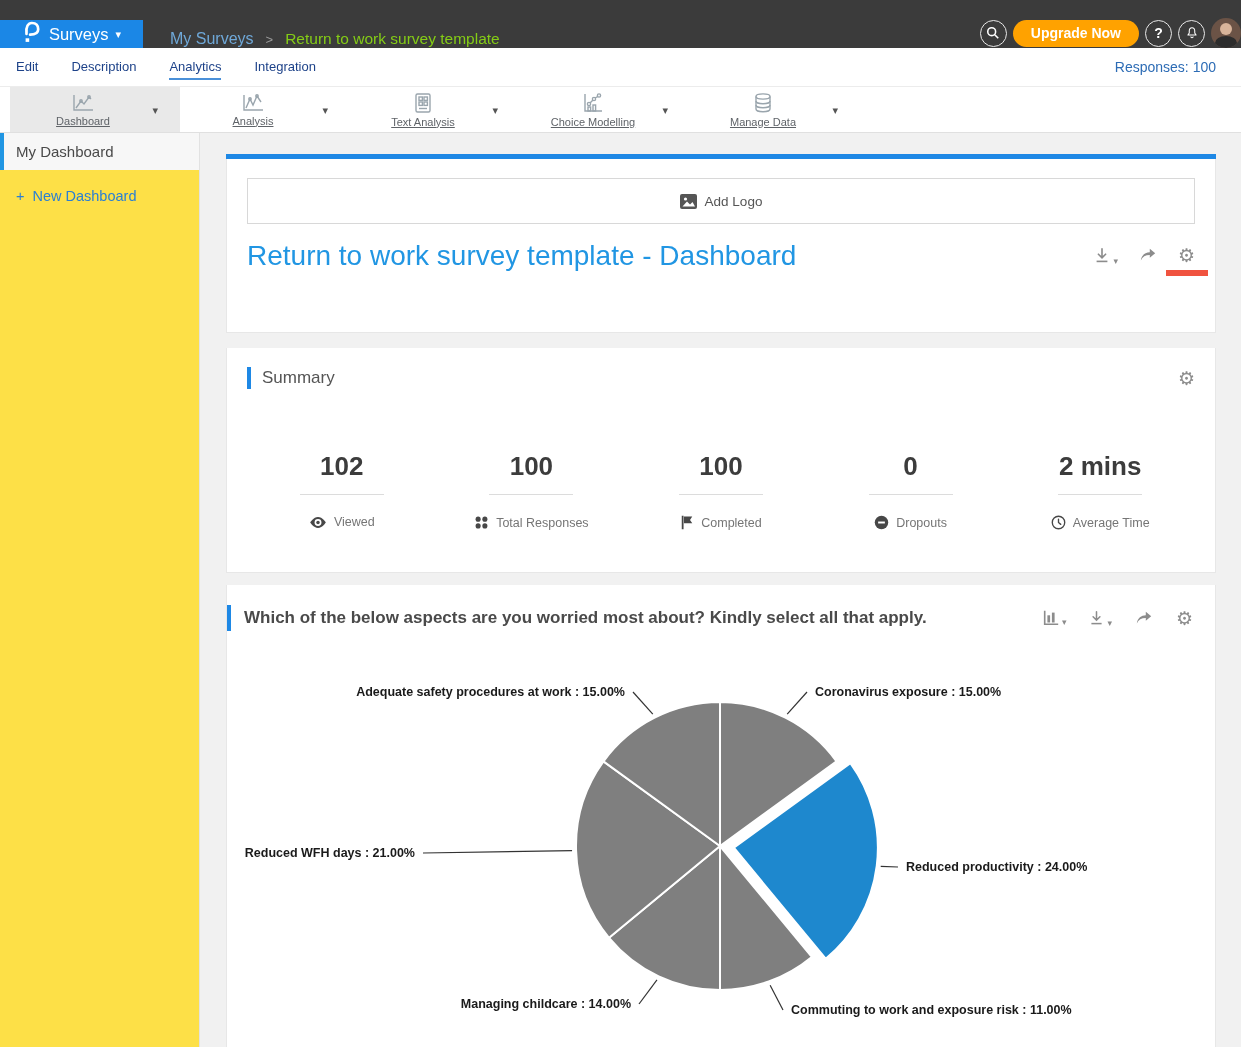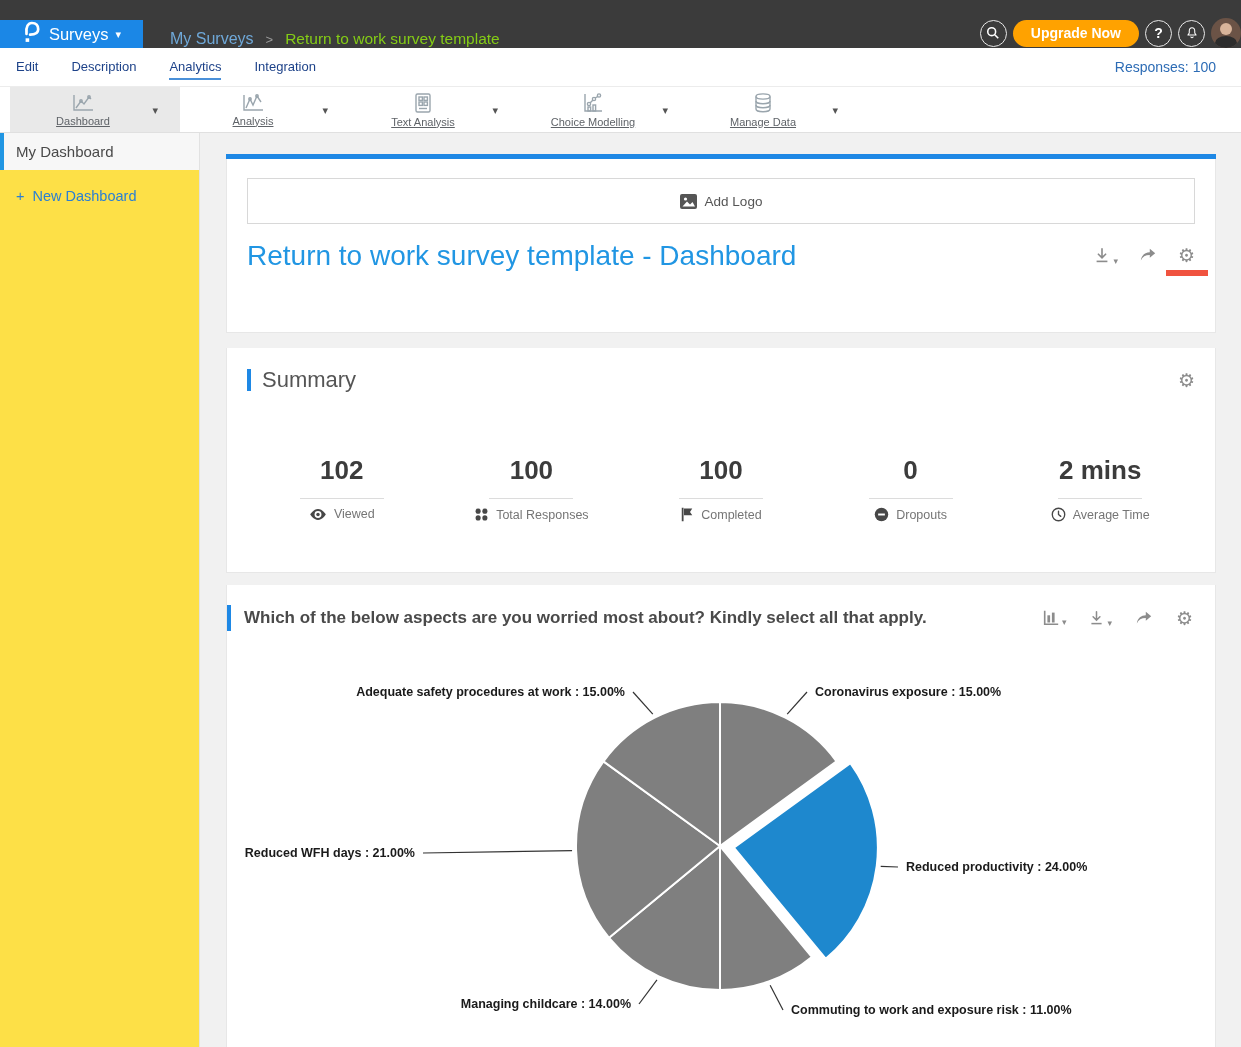--- a/index.html
+++ b/index.html
@@ -72,26 +72,26 @@
   .icon-btn svg { stroke:#8c8c8c; fill:none; stroke-width:1.8; }
   .mini-caret { font-size:9px; color:#8c8c8c; margin-left:2px; align-self:flex-end; }
   .gear-glyph { font-family:"DejaVu Sans", sans-serif; font-size:19px; line-height:19px; }
   .red-underline { position:absolute; left:-12px; top:24px; width:42px; height:6px;
     background:#f0533f; }
   .add-desc { margin-top:8px; color:#777; font-size:13px; cursor:pointer; }
 
   .summary-card { margin-top:15px; height:225px; padding:19px 20px; }
   .card-head { display:flex; align-items:center; }
   .blue-bar { width:4px; height:22px; background:#1e88e5; margin-right:11px; }
-  .card-title { font-size:22px; color:#555; font-weight:500; flex:1; }
+  .card-title { font-size:17px; color:#555; font-weight:500; flex:1; }
   .stats { display:flex; margin-top:30px; }
   .stat { flex:1; text-align:center; }
   .stat-value { font-size:26px; font-weight:bold; color:#3c3c3c;margin-top:32px; }
   .stat-rule { width:84px; border:none; border-top:1px solid #dcdcdc; margin:12px auto 0; }
-  .stat-label { margin-top:8px; color:#757575; font-size:12.5px; display:flex;
+  .stat-label { margin-top:20px; color:#757575; font-size:12.5px; display:flex;
     align-items:center; justify-content:center; gap:7px; }
   .stat-label svg { flex:none; }
 
   .question-card { margin-top:12px; height:475px; padding:20px 0 0; }
   .q-head { display:flex; align-items:center; padding:0 22px 0 0; }
   .q-bar { width:4px; height:26px; background:#1e88e5; margin-right:13px; }
   .q-title { font-size:17px; color:#4a4a4a; font-weight:bold; flex:1; }
   .q-actions { display:flex; gap:22px; align-items:center; }
   .pie-wrap { margin-top:24px; position:relative; height:400px; }
   .pie-wrap svg text { font-size:12.5px; font-weight:bold; fill:#1a1a1a; }

